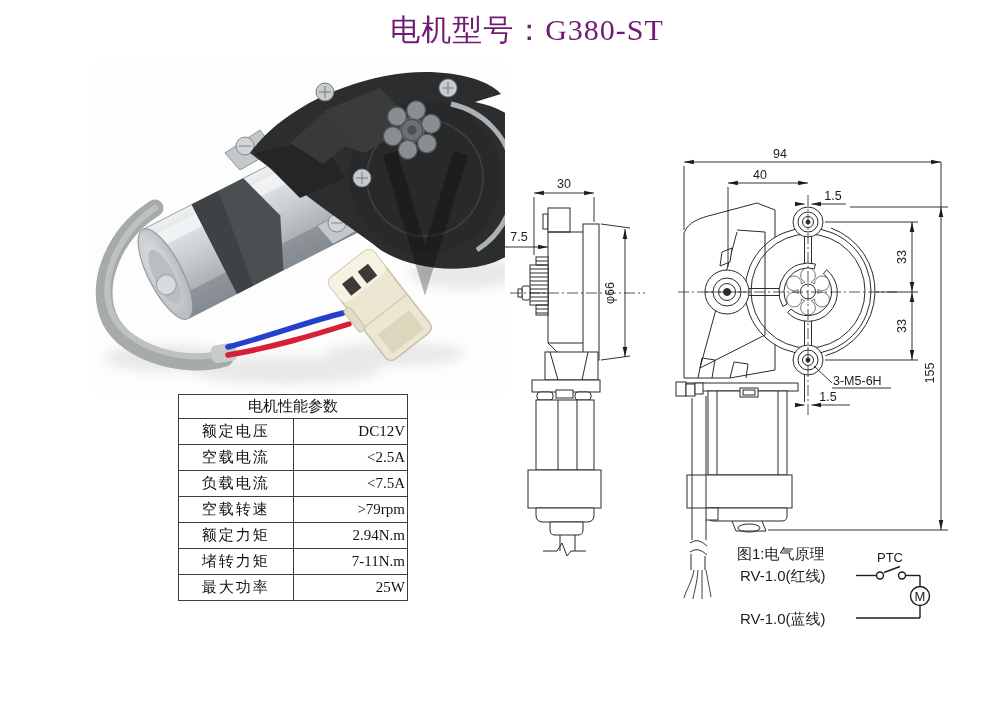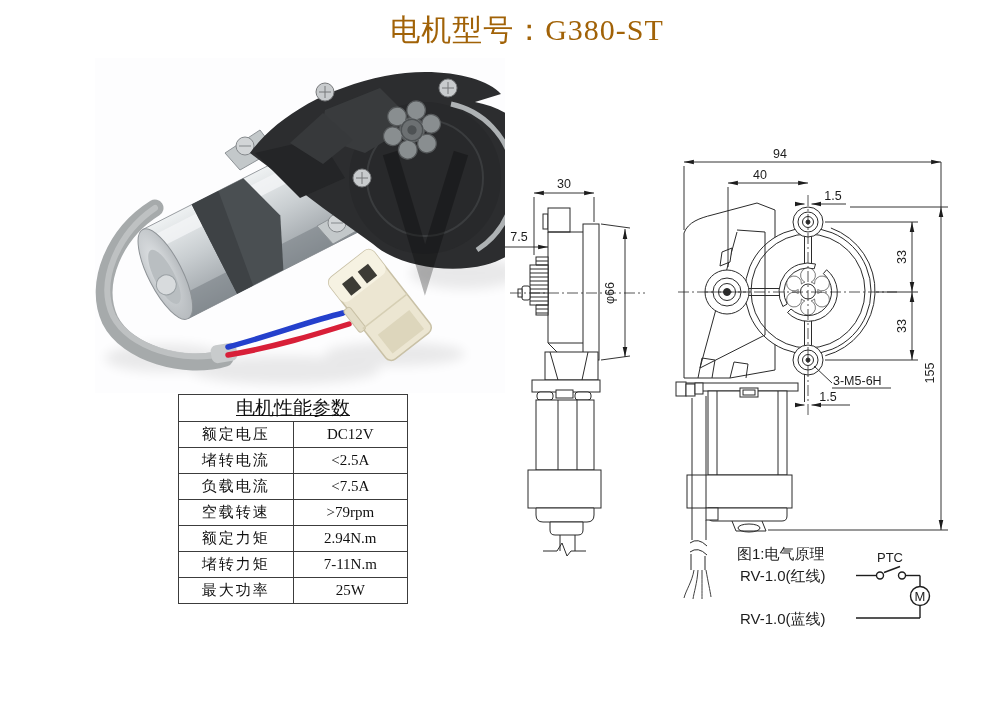--- a/index.html
+++ b/index.html
@@ -2,34 +2,34 @@
 <html><head>
 <meta charset="utf-8">
 <style>
   html,body { margin:0; padding:0; background:#fff; }
   .page {
     position:relative; width:1000px; height:707px; background:#ffffff;
     font-family:"Liberation Serif", serif; color:#1a1a1a; overflow:hidden;
   }
   .title {
     position:absolute; left:527px; top:10px; transform:translateX(-50%);
-    font-size:30px; letter-spacing:1px; white-space:nowrap; color:#a16207;
+    font-size:30px; letter-spacing:1px; white-space:nowrap; color:#701a75;
   }
   .photo-wrap { position:absolute; left:95px; top:58px; width:410px; height:335px; }
   .spec-table {
     position:absolute; left:178px; top:394px; width:230px;
     border-collapse:collapse; table-layout:fixed; font-size:15px; color:#111;
   }
   .spec-table td {
     border:1px solid #3c3c3c; text-align:center; height:25px; padding:0 2px;
     white-space:nowrap; overflow:hidden;
   }
-  .spec-table .hdr td { height:23px; font-size:19px;text-decoration:underline; }
+  .spec-table .hdr td { height:23px; font-size:15px; }
   .spec-table td.lbl { width:115px; letter-spacing:2px;margin-top:8px; }
-  .spec-table td.val { width:113px; }
+  .spec-table td.val { width:113px;text-align:right; }
   .svg-abs { position:absolute; }
   svg text { font-family:"Liberation Sans", sans-serif; fill:#1d1d1d; }
   .dimtxt { font-size:12.5px; }
   .schtxt  { font-size:15px; }
   .schsm   { font-size:13px; }
 </style>
 </head>
 <body>
 
 <div class="page">
@@ -136,21 +136,21 @@
   <table class="spec-table">
     <tbody>
       <tr class="hdr">
           <td colspan="2">电机性能参数</td>
         </tr>
       <tr>
           <td class="lbl">额定电压</td>
           <td class="val">DC12V</td>
         </tr>
       <tr>
-          <td class="lbl">堵转电流</td>
+          <td class="lbl">空载电流</td>
           <td class="val">&lt;2.5A</td>
         </tr>
       <tr>
           <td class="lbl">负载电流</td>
           <td class="val">&lt;7.5A</td>
         </tr>
       <tr>
           <td class="lbl">空载转速</td>
           <td class="val">&gt;79rpm</td>
         </tr>

